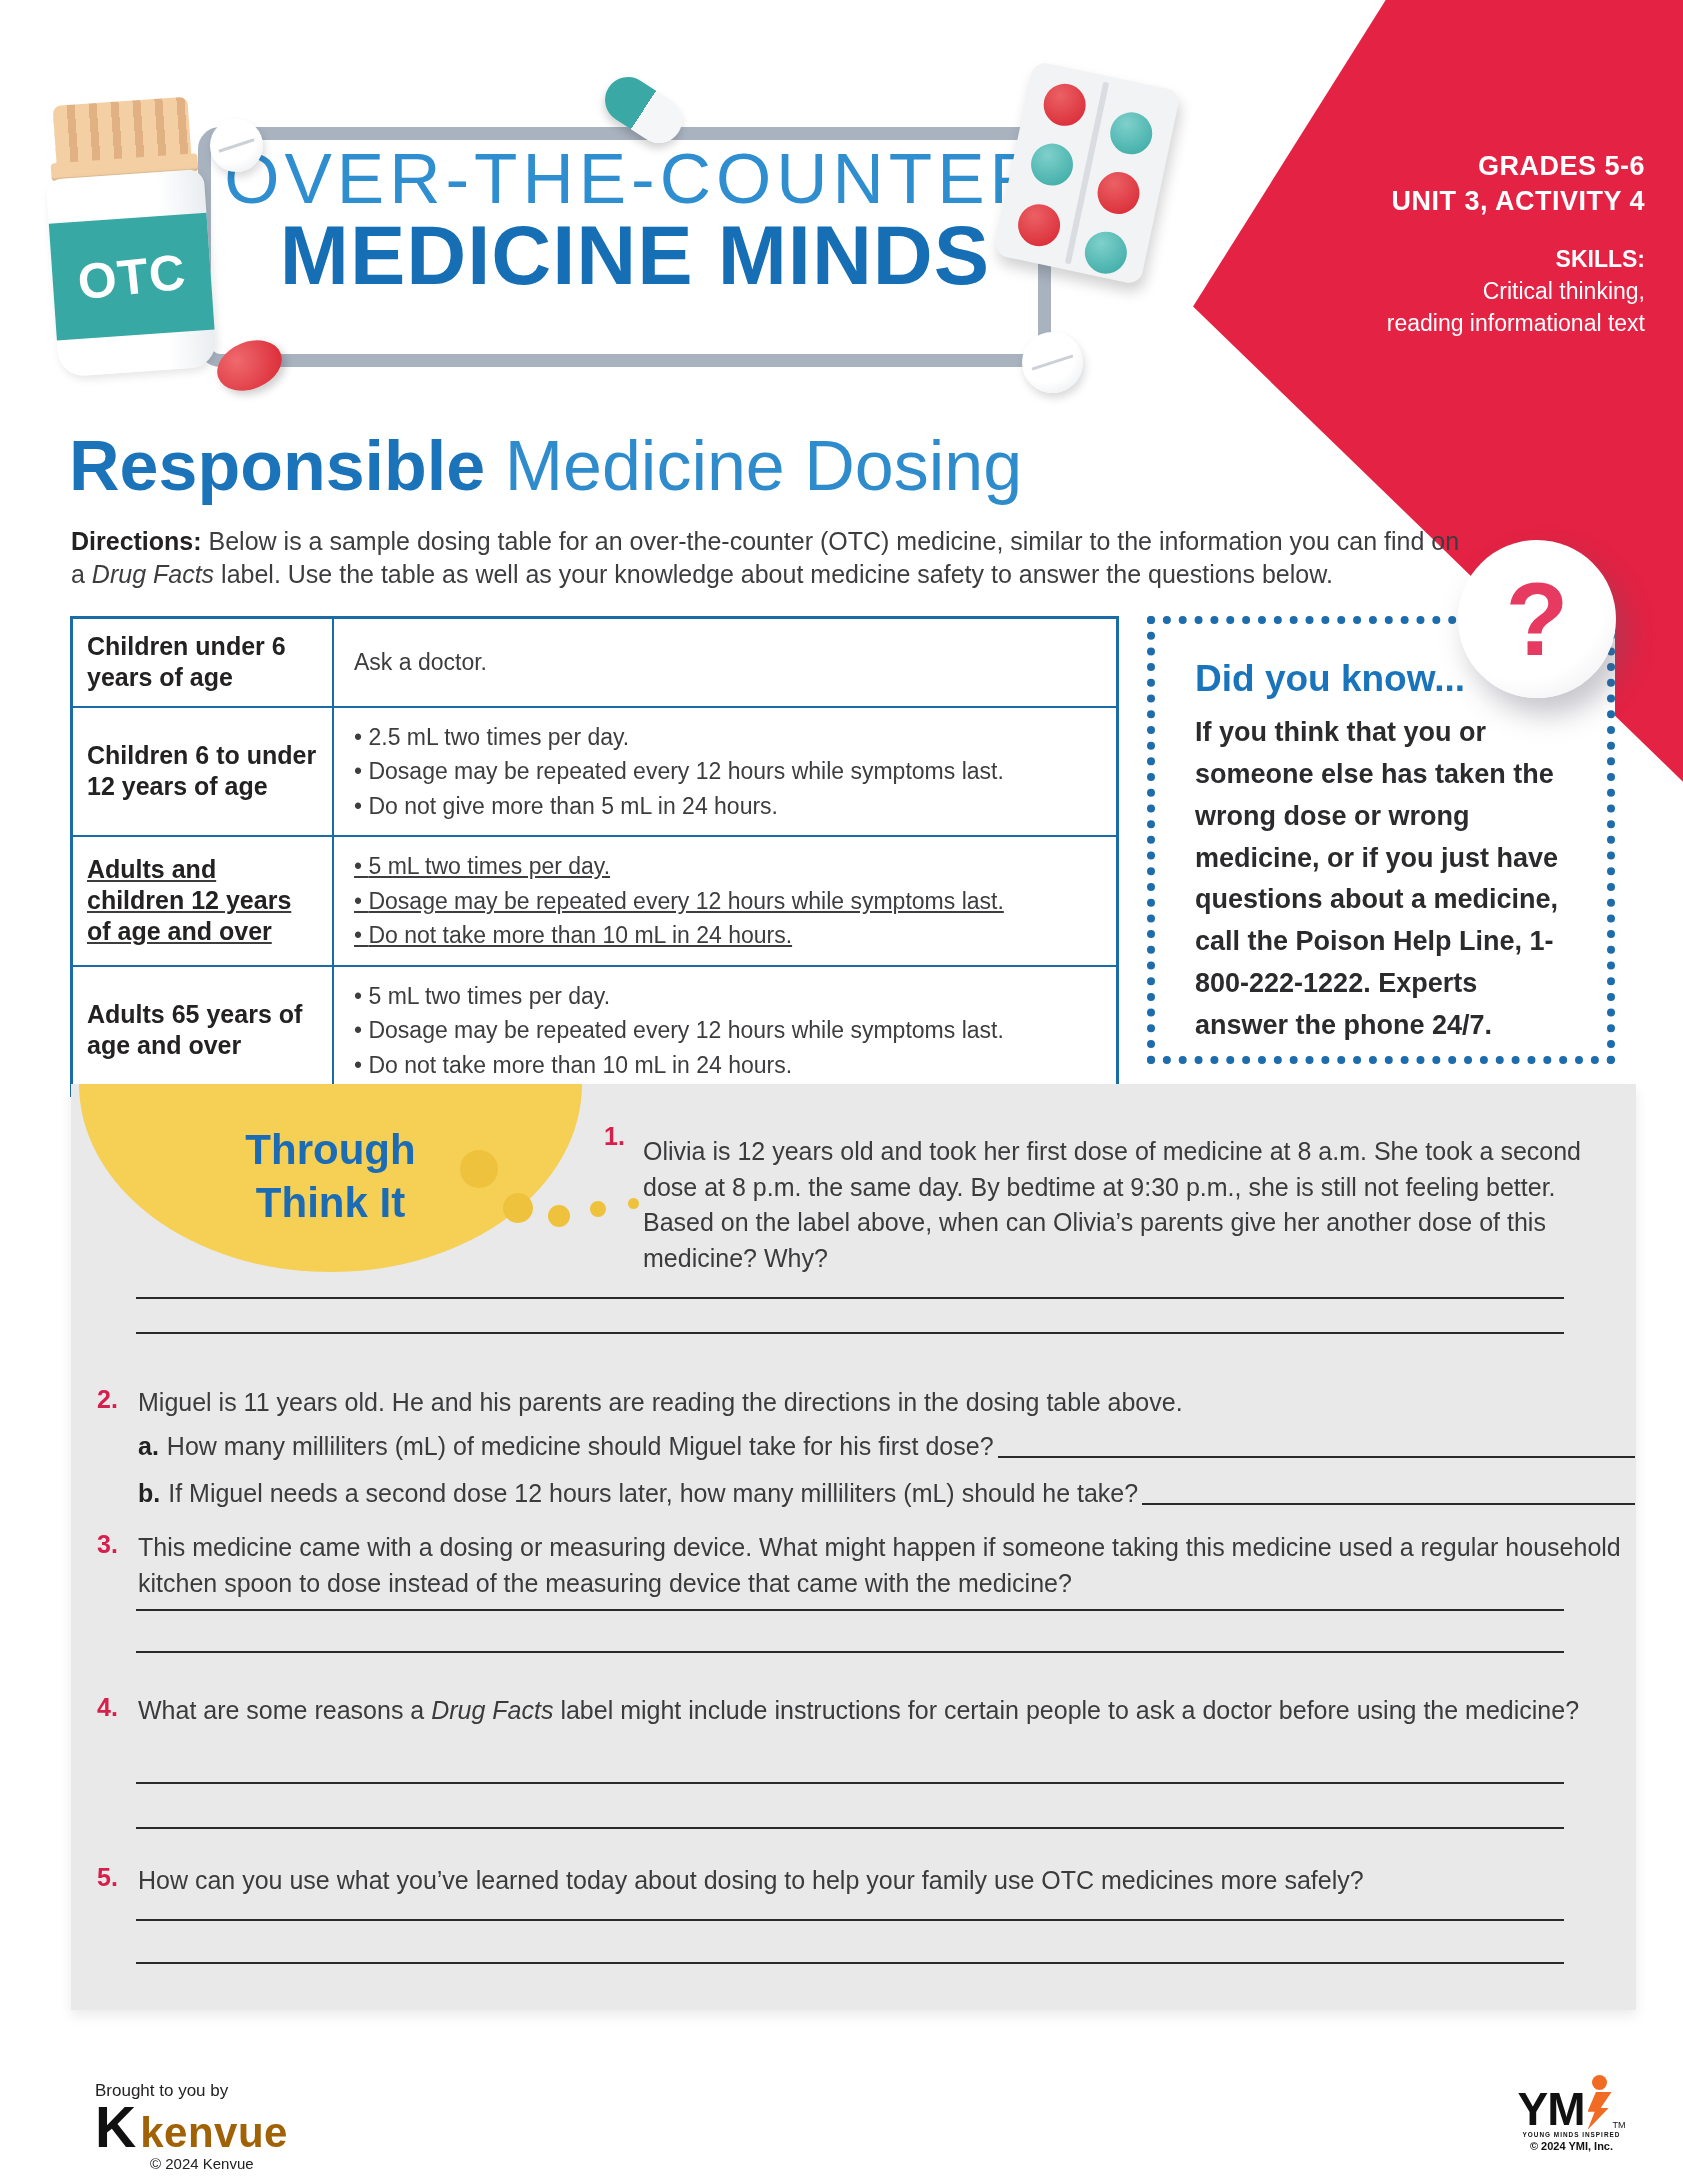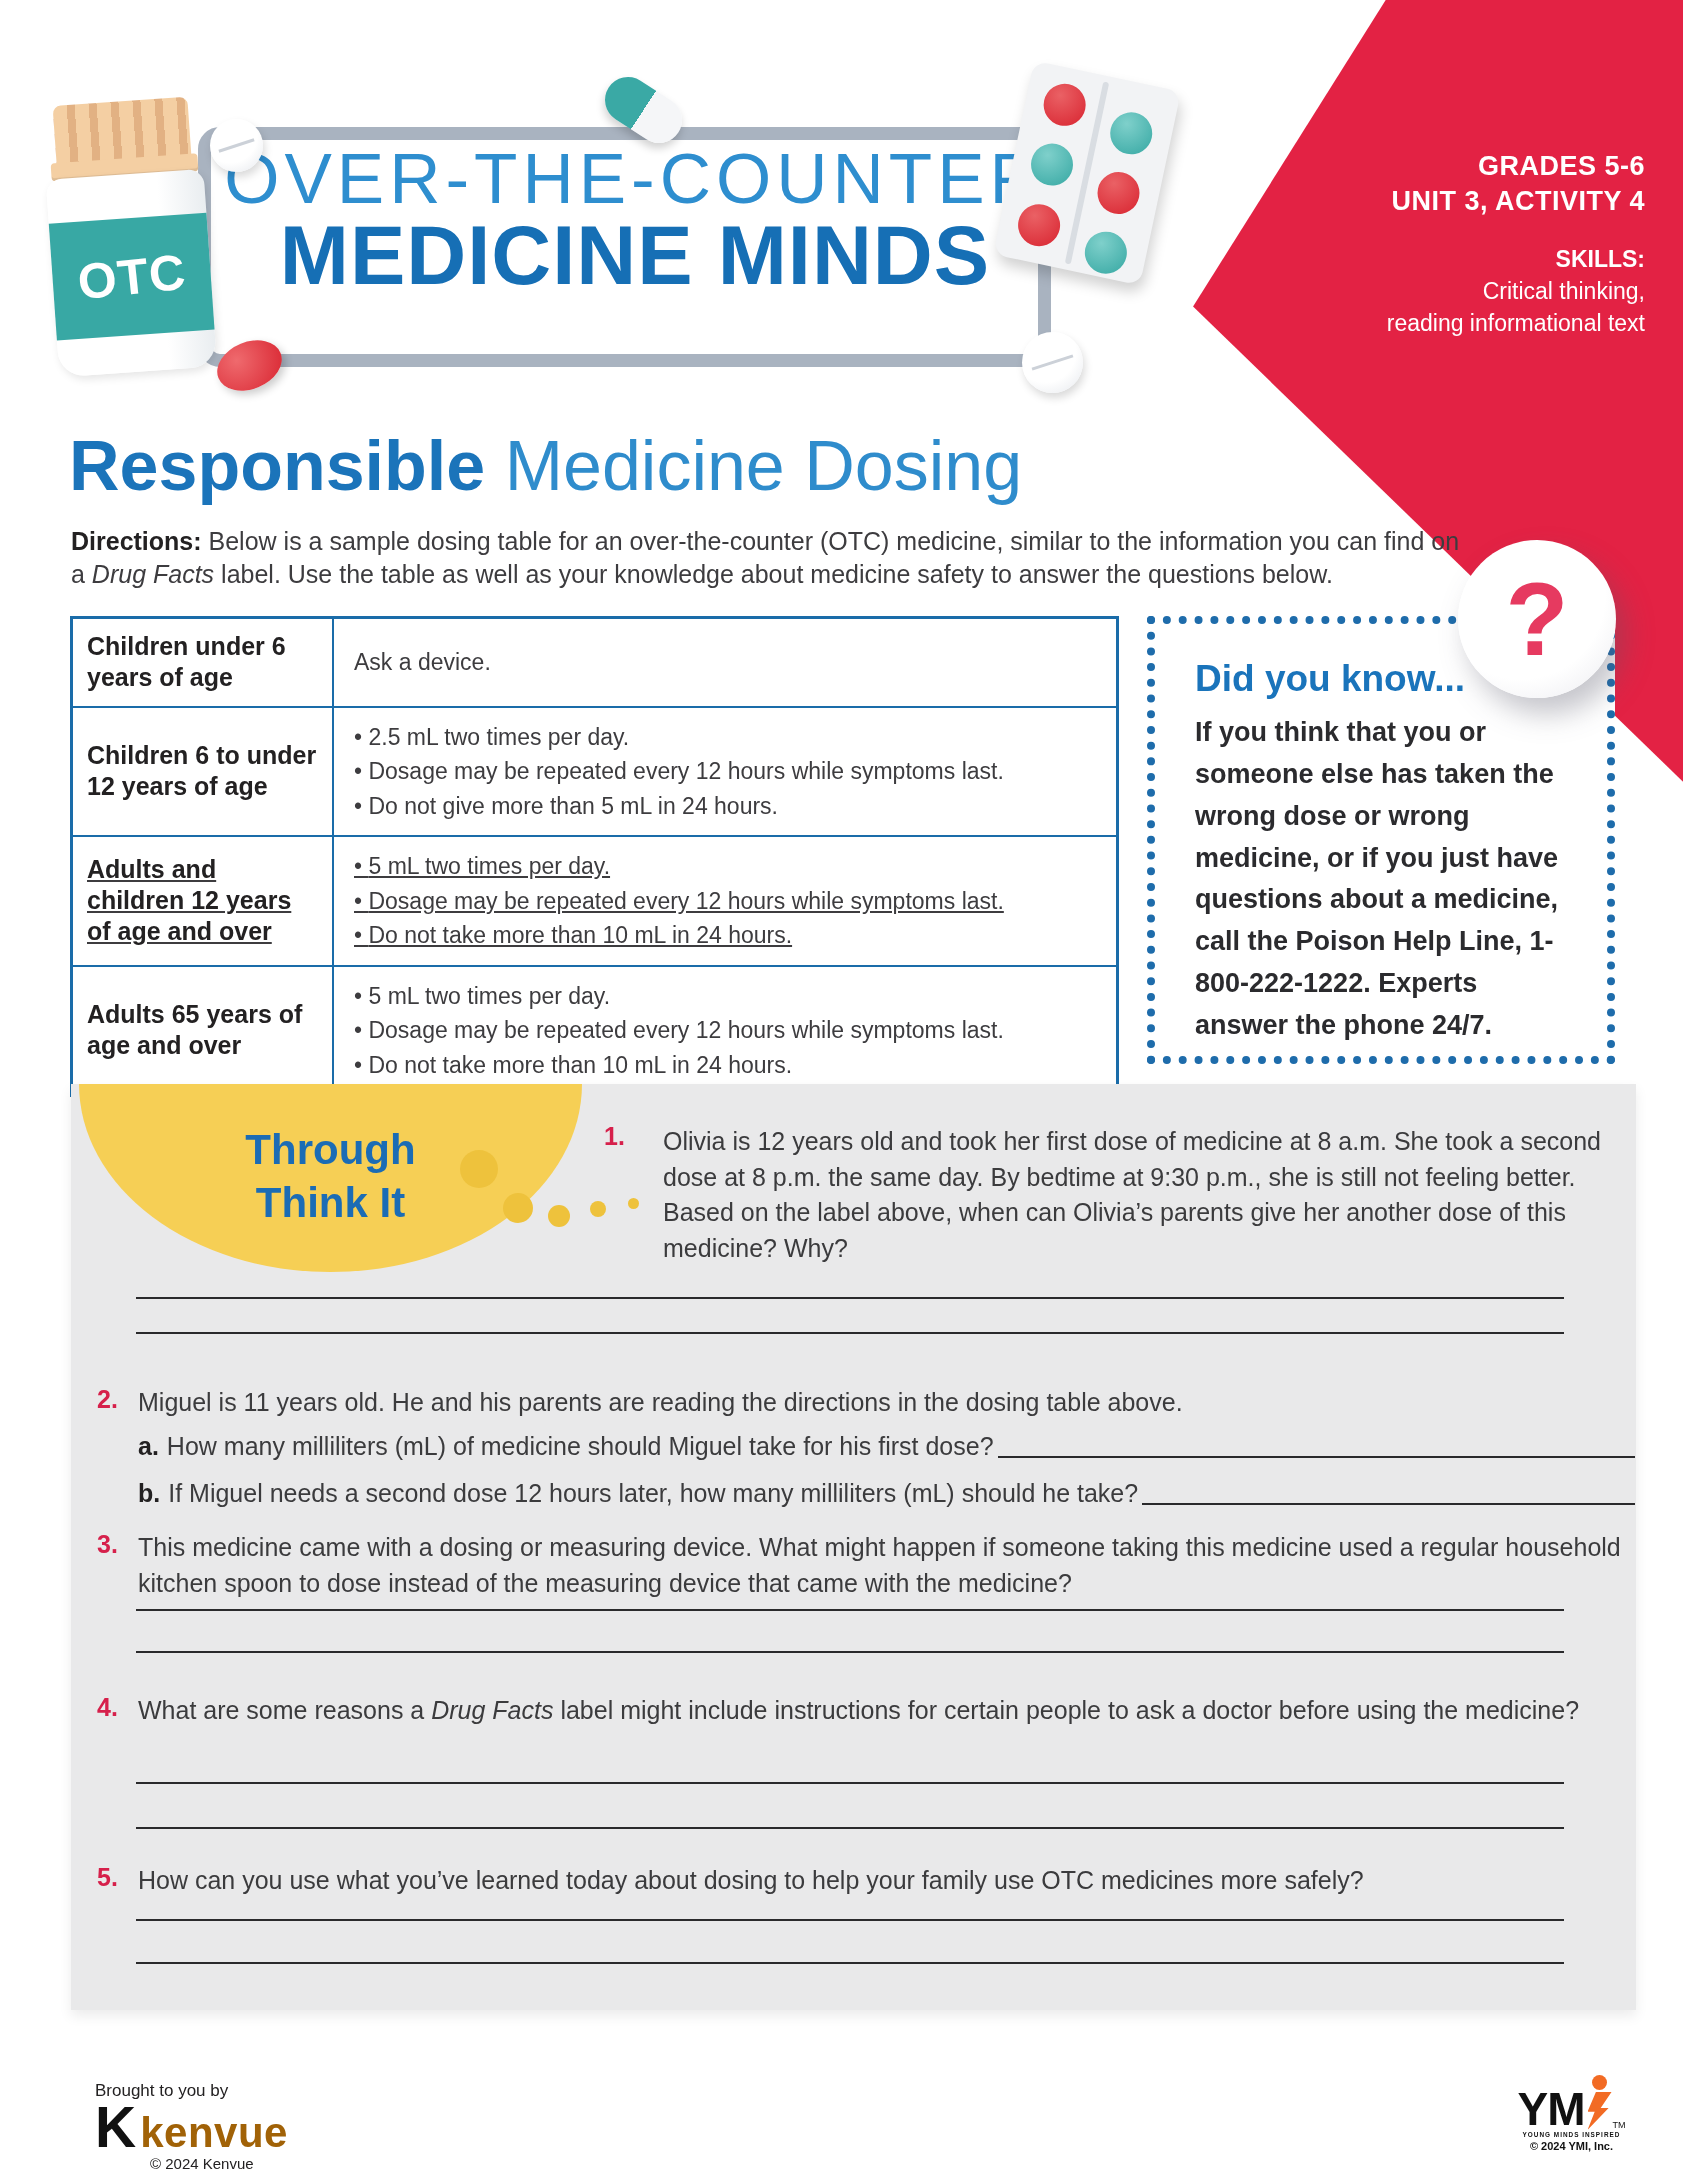--- a/index.html
+++ b/index.html
@@ -159,21 +159,21 @@
     <span class="hb">Responsible</span><span class="hl"> Medicine Dosing</span>
   </div>
   <div class="directions">
     <b>Directions:</b><span> Below is a sample dosing table for an over-the-counter (OTC) medicine, similar to the information you can find on a </span><i>Drug Facts</i><span> label. Use the table as well as your knowledge about medicine safety to answer the questions below.</span>
   </div>
 
   <div class="dose-table">
     <div class="trow r1">
       <div class="tleft">Children under 6 years of age</div>
       <div class="tright">
-        <span>Ask a device.</span>
+        <span>Ask a doctor.</span>
       </div>
     </div>
     <div class="trow r2">
       <div class="tleft">Children 6 to under 12 years of age</div>
       <div class="tright">
         <ul>
           <li>2.5 mL two times per day.</li>
           <li>Dosage may be repeated every 12 hours while symptoms last.</li>
           <li>Do not give more than 5 mL in 24 hours.</li>
         </ul>
@@ -214,21 +214,21 @@
       <div class="t">Through</div>
       <div class="t">Think It</div>
     </div>
     <div class="dot" style="left:389px;top:66px;width:38px;height:38px;"></div>
     <div class="dot" style="left:432px;top:109px;width:30px;height:30px;"></div>
     <div class="dot" style="left:477px;top:121px;width:22px;height:22px;"></div>
     <div class="dot" style="left:519px;top:117px;width:16px;height:16px;"></div>
     <div class="dot" style="left:557px;top:114px;width:11px;height:11px;"></div>
 
     <div class="q-num" style="left:533px;top:38px;">1.</div>
-    <div class="q-text" style="left:572px;top:40px;width:948px;margin-left:20px;">Olivia is 12 years old and took her first dose of medicine at 8 a.m. She took a second dose at 8 p.m. the same day. By bedtime at 9:30 p.m., she is still not feeling better. Based on the label above, when can Olivia’s parents give her another dose of this medicine? Why?</div>
+    <div class="q-text" style="left:572px;top:50px;width:948px;">Olivia is 12 years old and took her first dose of medicine at 8 a.m. She took a second dose at 8 p.m. the same day. By bedtime at 9:30 p.m., she is still not feeling better. Based on the label above, when can Olivia’s parents give her another dose of this medicine? Why?</div>
     <div class="ans-line" style="top:213px;"></div>
     <div class="ans-line" style="top:248px;"></div>
 
     <div class="q-num" style="left:26px;top:301px;">2.</div>
     <div class="q-text" style="left:67px;top:301px;width:1485px;">Miguel is 11 years old. He and his parents are reading the directions in the dosing table above.</div>
     <div class="sub-row" style="top:348px;">
       <span class="lab">a.</span>
       <span>How many milliliters (mL) of medicine should Miguel take for his first dose?</span>
       <span class="fill"></span>
     </div>

